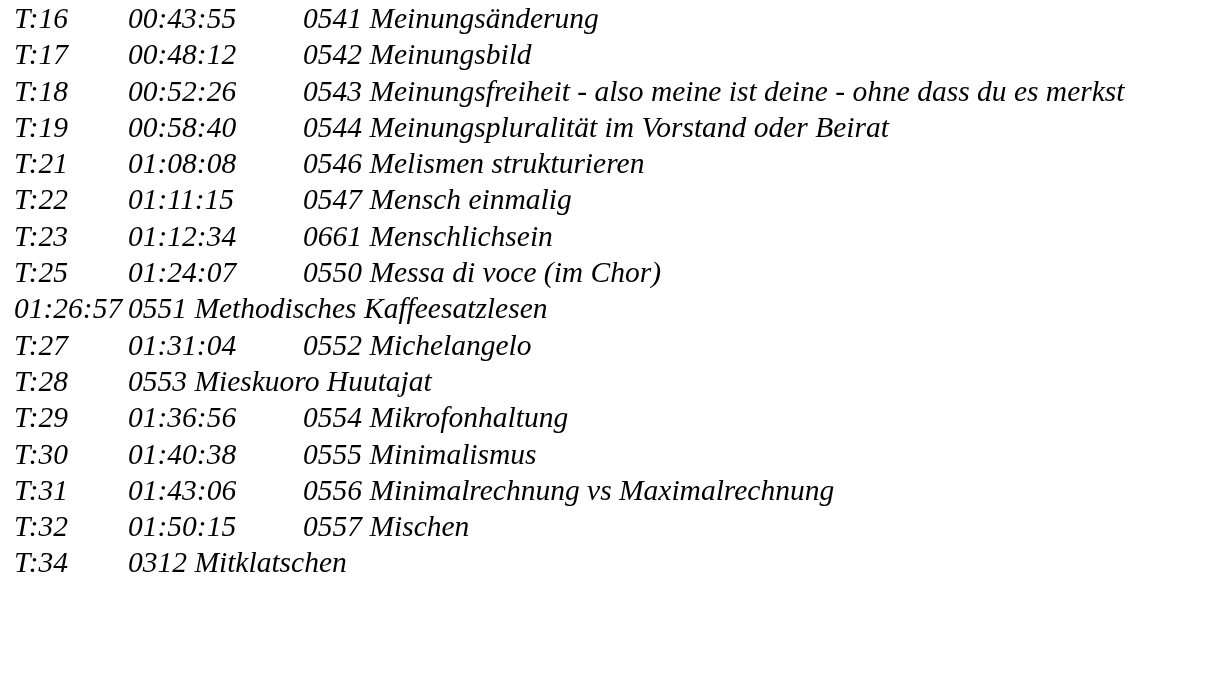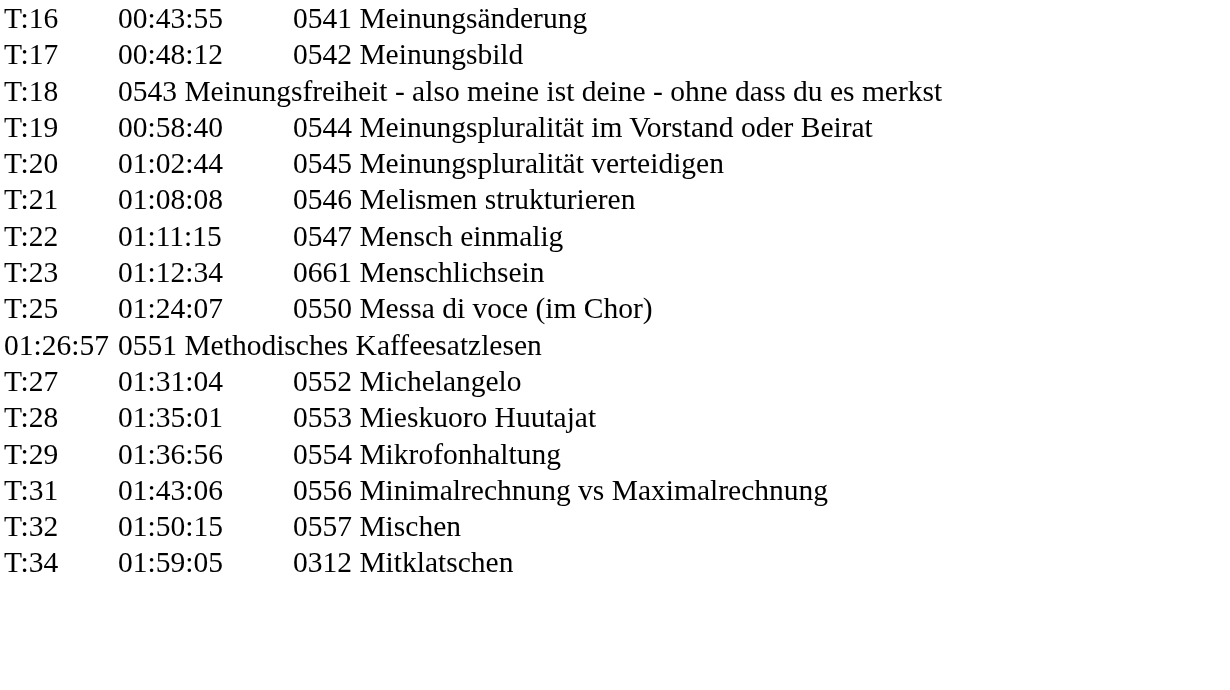--- a/index.html
+++ b/index.html
@@ -17,23 +17,24 @@
   }
   .track-list {
     width: 1230px;
     height: 690px;
   }
   .row {
     display: grid;
     grid-template-columns: 114px 175px 1fr;
     height: 36.3px;
     line-height: 36.3px;
-    padding-left: 4px;
+    padding-left: 14px;
     white-space: nowrap;
     overflow: visible;
+    font-style: italic;
   }
   .c-track { }
   .c-time { }
   .c-title { }
 </style>
 </head>
 <body style="background: rgb(255, 255, 255); color: rgb(0, 0, 0);">
 
 <div class="track-list" id="track-list">
   <div class="row">
@@ -43,34 +44,30 @@
   </div>
 
   <div class="row">
     <span class="c-track">T:17</span>
     <span class="c-time">00:48:12</span>
     <span class="c-title">0542 Meinungsbild</span>
   </div>
 
   <div class="row">
     <span class="c-track">T:18</span>
+    <span class="c-time">00:52:26</span>
     <span class="c-title">0543 Meinungsfreiheit - also meine ist deine - ohne dass du es merkst</span>
   </div>
 
   <div class="row">
     <span class="c-track">T:19</span>
     <span class="c-time">00:58:40</span>
     <span class="c-title">0544 Meinungspluralität im Vorstand oder Beirat</span>
   </div>
 
-  <div class="row">
-    <span class="c-track">T:20</span>
-    <span class="c-time">01:02:44</span>
-    <span class="c-title">0545 Meinungspluralität verteidigen</span>
-  </div>
 
   <div class="row">
     <span class="c-track">T:21</span>
     <span class="c-time">01:08:08</span>
     <span class="c-title">0546 Melismen strukturieren</span>
   </div>
 
   <div class="row">
     <span class="c-track">T:22</span>
     <span class="c-time">01:11:15</span>
@@ -96,42 +93,45 @@
   </div>
 
   <div class="row">
     <span class="c-track">T:27</span>
     <span class="c-time">01:31:04</span>
     <span class="c-title">0552 Michelangelo</span>
   </div>
 
   <div class="row">
     <span class="c-track">T:28</span>
-    <span class="c-time">01:35:01</span>
     <span class="c-title">0553 Mieskuoro Huutajat</span>
   </div>
 
   <div class="row">
     <span class="c-track">T:29</span>
     <span class="c-time">01:36:56</span>
     <span class="c-title">0554 Mikrofonhaltung</span>
   </div>
 
+  <div class="row">
+    <span class="c-track">T:30</span>
+    <span class="c-time">01:40:38</span>
+    <span class="c-title">0555 Minimalismus</span>
+  </div>
 
   <div class="row">
     <span class="c-track">T:31</span>
     <span class="c-time">01:43:06</span>
     <span class="c-title">0556 Minimalrechnung vs Maximalrechnung</span>
   </div>
 
   <div class="row">
     <span class="c-track">T:32</span>
     <span class="c-time">01:50:15</span>
     <span class="c-title">0557 Mischen</span>
   </div>
 
 
   <div class="row">
     <span class="c-track">T:34</span>
-    <span class="c-time">01:59:05</span>
     <span class="c-title">0312 Mitklatschen</span>
   </div>
 </div>
 
 </body></html>

